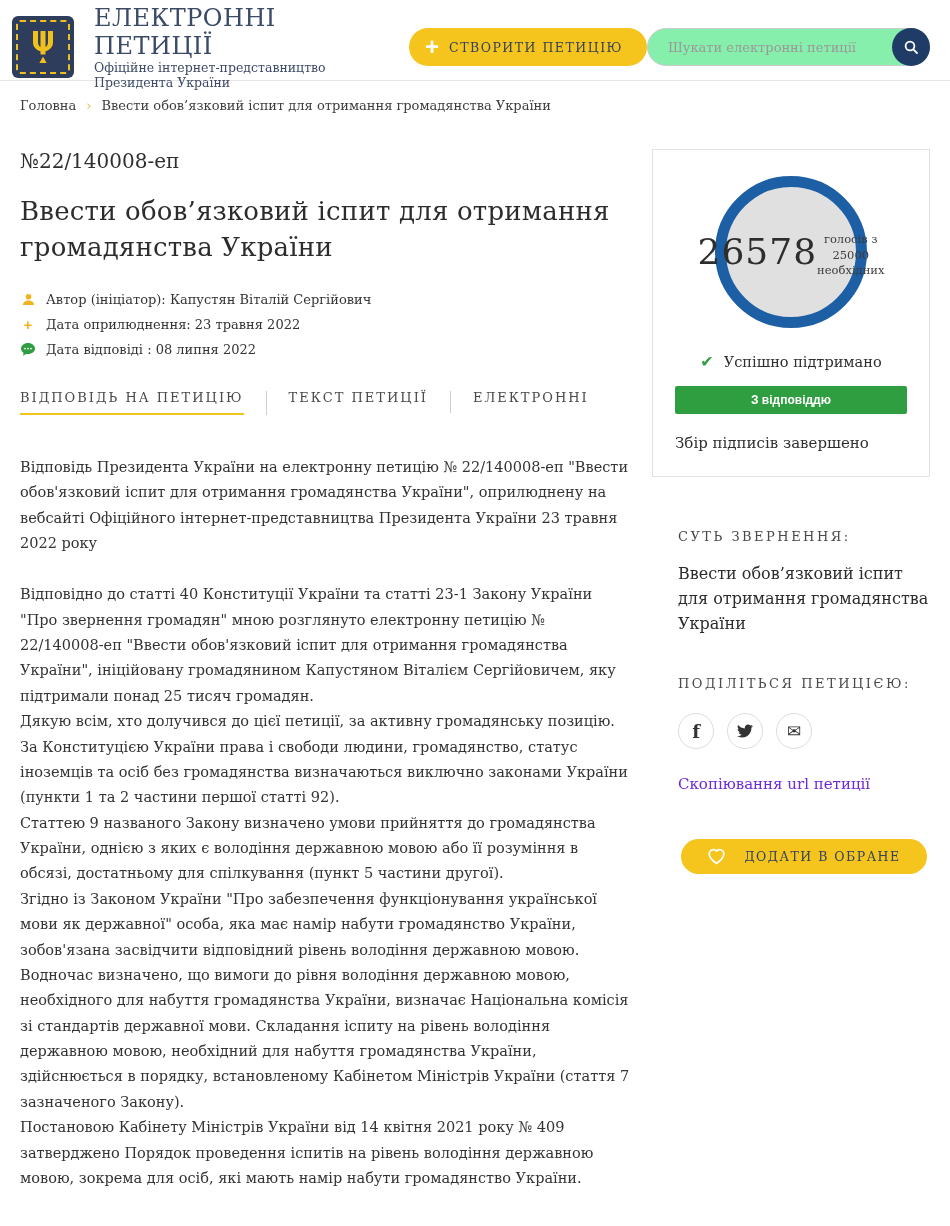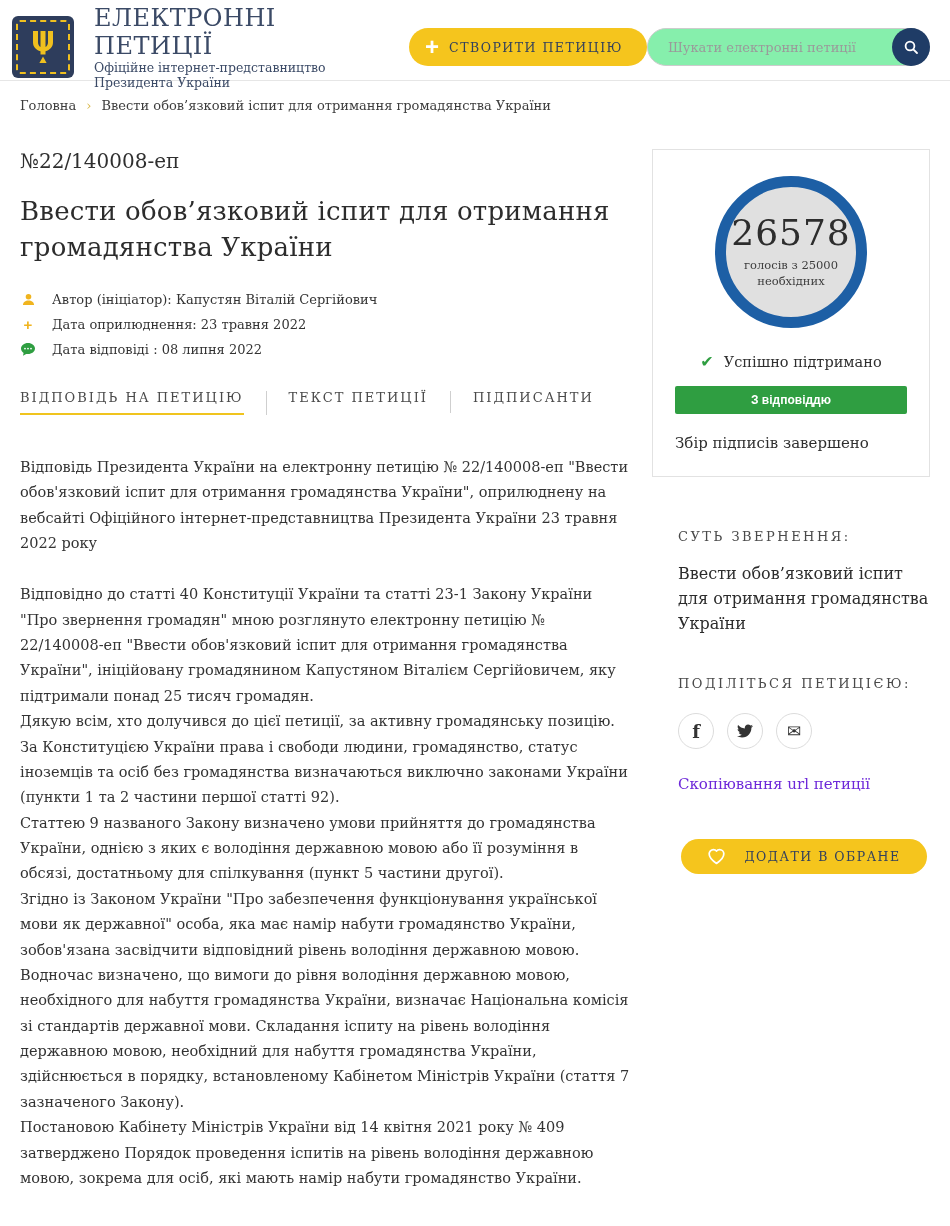--- a/index.html
+++ b/index.html
@@ -63,21 +63,21 @@
   .main { display:flex; padding:0 20px; }
   .col-left { width:612px; flex:0 0 auto; }
   .col-right { width:278px; margin-left:auto; flex:0 0 auto; }
   
   .pet-number { margin-top:24px; font-size:20px; color:#2f2f2f; }
   .pet-title {
     margin-top:20px; font-size:26px; font-weight:400; color:#2c2c2c;
     line-height:1.4; letter-spacing:0.2px;
   }
   .meta { margin-top:26px; display:flex; flex-direction:column; gap:9px; }
-  .meta-row { display:flex; align-items:center; gap:16px; font-size:13px; color:#333; }
+  .meta-row { display:flex; align-items:center; gap:10px; font-size:13px; color:#333; }
   .meta-ic { width:16px; text-align:center; flex:0 0 auto; display:flex; align-items:center; justify-content:center; }
   
   .tabs { margin-top:34px; display:flex; align-items:flex-start; }
   .tab {
     font-size:13px; letter-spacing:2px; color:#4a4a4a; cursor:pointer;
     padding:0 22px; border-right:1px solid #cfcfcf; line-height:1;
   }
   .tab:first-child { padding-left:0; }
   .tab:last-child { border-right:none; }
   .tab .t-in { display:inline-block; padding-bottom:9px; }
@@ -88,21 +88,21 @@
   .response p.lead { margin-bottom:26px; }
   
   .vote-card {
     margin-top:24px; border:1px solid #e2e2e2; background:#fff;
     padding:26px 22px 24px 22px;
   }
   .circle-wrap { display:flex; justify-content:center; }
   .vote-circle {
     width:152px; height:152px; border-radius:50%;
     border:11px solid #1d5fa5; background:#e0e0e0;
-    display:flex; flex-direction:column; align-items:center; justify-content:center;
+    display:flex; flex-direction:row; align-items:center; justify-content:center;
   }
   .vote-num { font-size:36px; color:#2d2d2d; letter-spacing:1px; line-height:1; }
   .vote-cap { font-size:11.5px; color:#3c3c3c; margin-top:7px; text-align:center; line-height:1.35; }
   .status-row {
     margin-top:26px; display:flex; align-items:center; justify-content:center; gap:10px;
     font-size:14.5px; color:#2f2f2f;
   }
   .check { color:#2f9e41; font-size:16px; line-height:1; }
   .answer-btn {
     margin-top:16px; width:100%; background:#2f9e41; color:#fff; border:none;
@@ -205,21 +205,21 @@
     </div>
 
     <div class="tabs">
       <div class="tab active">
         <span class="t-in">ВІДПОВІДЬ НА ПЕТИЦІЮ</span>
       </div>
       <div class="tab">
         <span class="t-in">ТЕКСТ ПЕТИЦІЇ</span>
       </div>
       <div class="tab">
-        <span class="t-in">ПІДПИСАНТИ</span>
+        <span class="t-in">ЕЛЕКТРОННІ</span>
       </div>
     </div>
 
     <div class="response">
         <p class="lead">Відповідь Президента України на електронну петицію № 22/140008-еп "Ввести обов'язковий іспит для отримання громадянства України", оприлюднену на вебсайті Офіційного інтернет-представництва Президента України 23 травня 2022 року</p>
         <p>Відповідно до статті 40 Конституції України та статті 23-1 Закону України "Про звернення громадян" мною розглянуто електронну петицію № 22/140008-еп "Ввести обов'язковий іспит для отримання громадянства України", ініційовану громадянином Капустяном Віталієм Сергійовичем, яку підтримали понад 25 тисяч громадян.</p>
         <p>Дякую всім, хто долучився до цієї петиції, за активну громадянську позицію.</p>
         <p>За Конституцією України права і свободи людини, громадянство, статус іноземців та осіб без громадянства визначаються виключно законами України (пункти 1 та 2 частини першої статті 92).</p>
         <p>Статтею 9 названого Закону визначено умови прийняття до громадянства України, однією з яких є володіння державною мовою або її розуміння в обсязі, достатньому для спілкування (пункт 5 частини другої).</p>
         <p>Згідно із Законом України "Про забезпечення функціонування української мови як державної" особа, яка має намір набути громадянство України, зобов'язана засвідчити відповідний рівень володіння державною мовою. Водночас визначено, що вимоги до рівня володіння державною мовою, необхідного для набуття громадянства України, визначає Національна комісія зі стандартів державної мови. Складання іспиту на рівень володіння державною мовою, необхідний для набуття громадянства України, здійснюється в порядку, встановленому Кабінетом Міністрів України (стаття 7 зазначеного Закону).</p>

